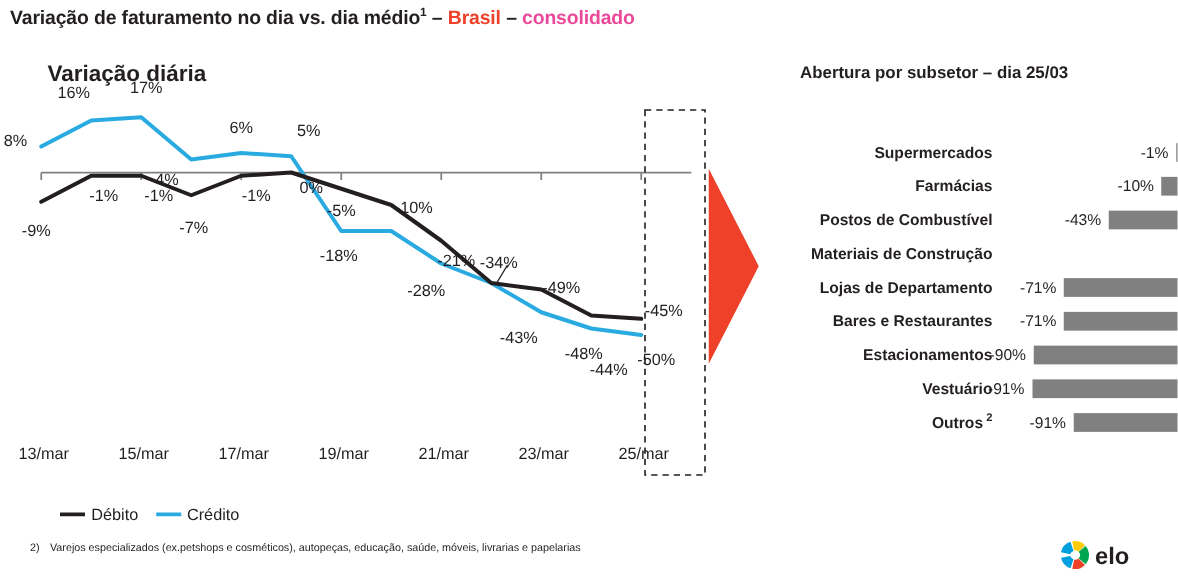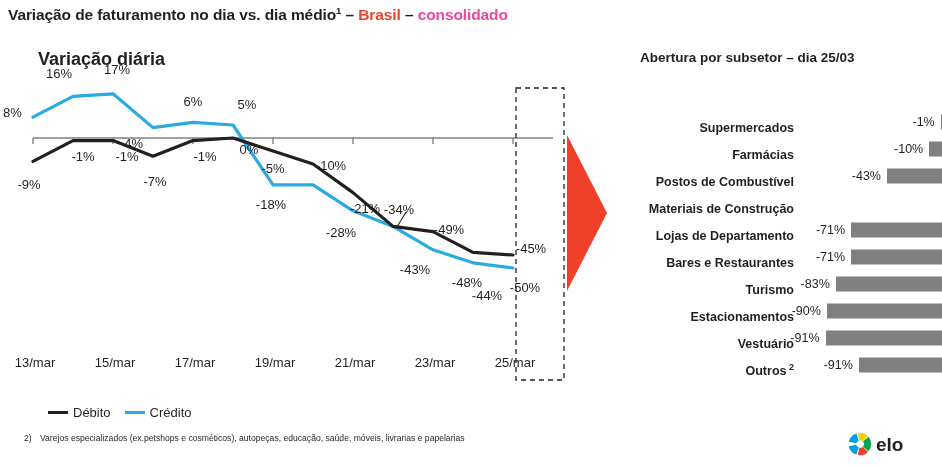--- a/index.html
+++ b/index.html
@@ -74,21 +74,21 @@
     font-size: 13.5px; font-weight: bold;
   }
   #bar-chart {
     left: 612px; top: 108px;
     width: 330px; height: 278px;
   }
   .bar-row {
     position: relative;
     height: 27px;
     display: flex;
-    align-items: flex-end;
+    align-items: center;
   }
   .bar-label {
     width: 182px;
     text-align: right;
     font-size: 12.5px;
     font-weight: bold;
     color: #231f20;
     padding-right: 6px;
     white-space: nowrap;
     flex: 0 0 auto;
@@ -246,27 +246,20 @@
       </div>
     </div>
     <div class="bar-row">
       <div class="bar-label">Bares e Restaurantes</div>
       <div class="bar-track">
         <div class="bar-rect" style="width: 90.88px; background: rgb(128, 128, 128);"></div>
         <div class="bar-value" style="right: 93.88px;">-71%</div>
       </div>
     </div>
     <div class="bar-row">
-      <div class="bar-label">Turismo</div>
-      <div class="bar-track">
-        <div class="bar-rect" style="width: 106.24px; background: rgb(128, 128, 128);"></div>
-        <div class="bar-value" style="right: 109.24px;">-83%</div>
-      </div>
-    </div>
-    <div class="bar-row">
       <div class="bar-label">Estacionamentos</div>
       <div class="bar-track">
         <div class="bar-rect" style="width: 115.2px; background: rgb(128, 128, 128);"></div>
         <div class="bar-value" style="right: 118.2px;">-90%</div>
       </div>
     </div>
     <div class="bar-row">
       <div class="bar-label">Vestuário</div>
       <div class="bar-track">
         <div class="bar-rect" style="width: 116.48px; background: rgb(128, 128, 128);"></div>

